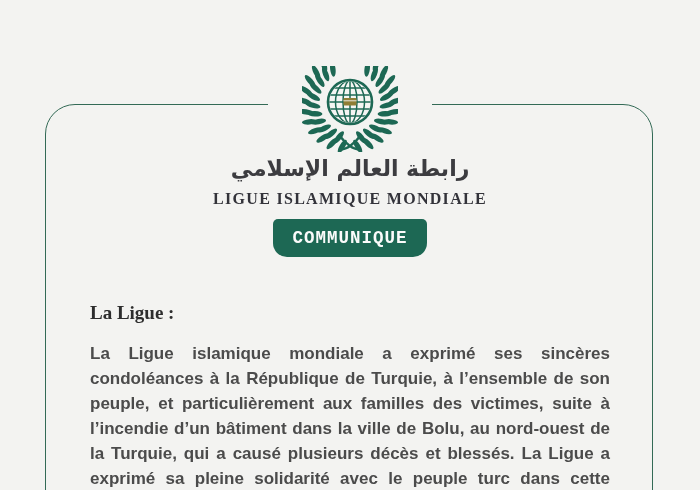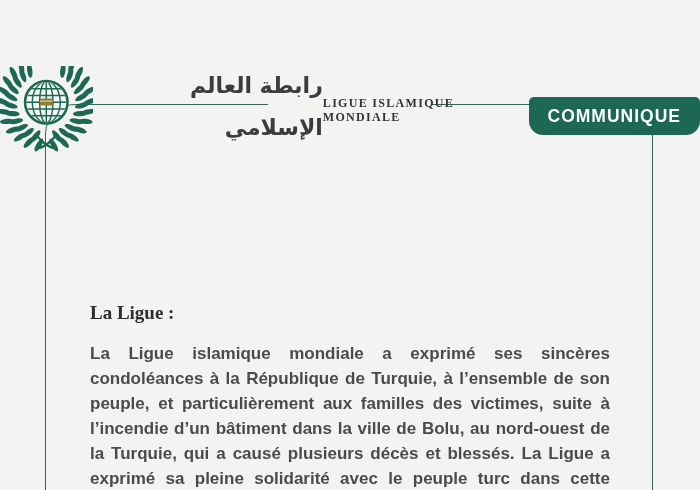--- a/index.html
+++ b/index.html
@@ -33,47 +33,47 @@
   .border-gap{
     position:absolute;
     left:268px;top:97px;
     width:164px;height:14px;
     background:var(--bg);
   }
   
   .brand{
     position:absolute;
     left:0;right:0;top:66px;
-    display:flex;flex-direction:row;align-items:center;
+    display:flex;flex-direction:column;align-items:center;
   }
   .logo{width:96px;height:86px;display:block;}
   .logo .g-stroke{stroke:var(--green);fill:none;}
   .logo #wreath-leaves ellipse{fill:var(--green);}
   .arabic{
     margin-top:-4px;
     font-family:"DejaVu Sans", sans-serif;
     font-weight:bold;
     font-size:22px;line-height:42px;
     color:var(--arabic);
     direction:rtl;
     letter-spacing:0;
   }
   .latin{
     margin-top:2px;
     font-family:"Liberation Serif", serif;
     font-weight:bold;
-    font-size:12px;line-height:14px;
+    font-size:16px;line-height:14px;
     letter-spacing:1.3px;
     color:#33333a;
   }
   .badge{
     margin-top:13px;
     background:var(--green);
     color:#fbfbfb;
-    font-family:Liberation Sans, sans-serif;
+    font-family:Liberation Mono, monospace;
     font-weight:bold;
     font-size:17.5px;line-height:20px;
     letter-spacing:1px;
     padding:9px 19px;
     border-radius:5px 5px 14px 14px;
   }
   
   .content{
     position:absolute;
     left:90px;width:520px;top:302px;

